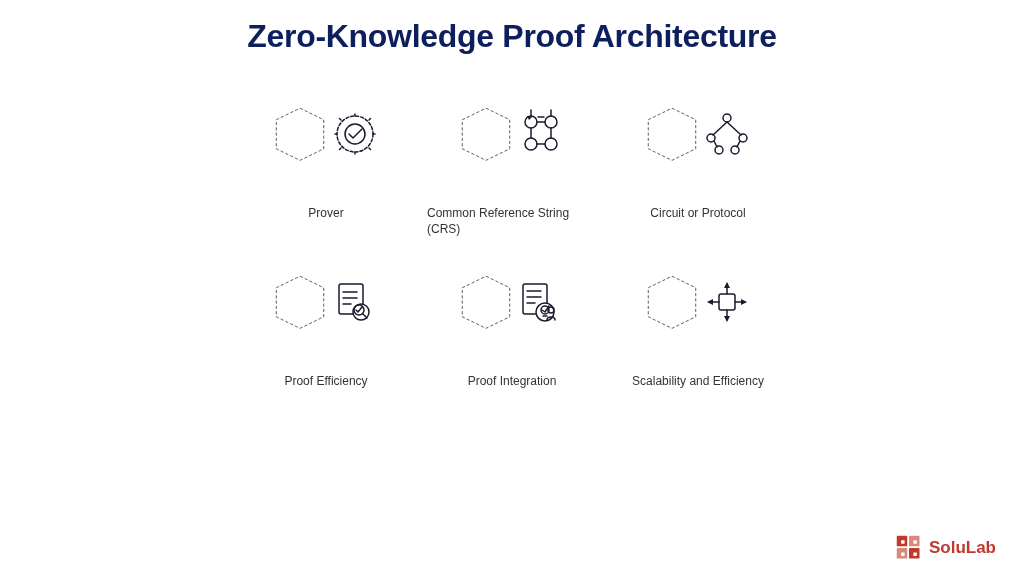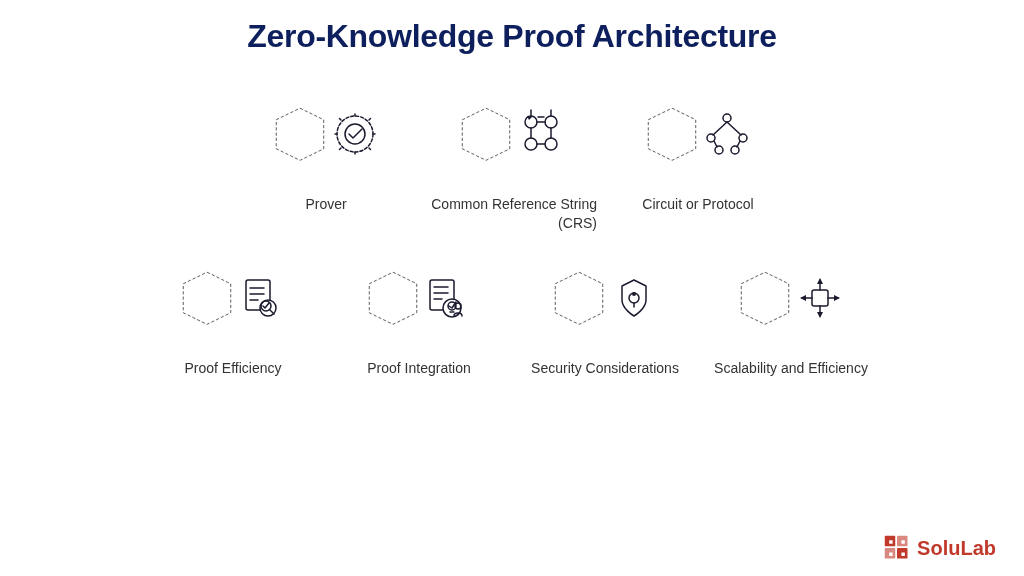--- a/index.html
+++ b/index.html
@@ -70,44 +70,44 @@
 
     .hex-icon svg {
       width: 52px;
       height: 52px;
       stroke: #1a1a2e;
       fill: none;
       stroke-width: 1.5;
     }
 
     .item-label {
-      margin-top: 6px;
-      font-size: 14px;
+      margin-top: 16px;
+      font-size: 12px;
       color: #333;
-      text-align: right;
+      text-align: left;
       line-height: 1.35;
       font-weight: 400;
     }
 
     .logo {
       position: absolute;
       bottom: 14px;
       right: 28px;
       display: flex;
       align-items: center;
       gap: 6px;
     }
 
     .logo-icon {
       width: 28px;
       height: 28px;
     }
 
     .logo-text {
-      font-size: 20px;
+      font-size: 17px;
       font-weight: 700;
       color: #c0392b;
     }
   </style>
 </head>
 <body>
 
 <svg width="0" height="0" style="position:absolute">
   <defs>
     <clipPath id="hex-clip">
@@ -226,36 +226,20 @@
       <circle cx="30" cy="34" r="4" fill="none"></circle>
       <path d="M27,34 L30,36 L34,30" fill="none"></path>
       <line x1="28" y1="40" x2="32" y2="40"></line>
 
       <circle cx="36" cy="34" r="3" fill="none"></circle>
       <path d="M32,44 C32,40 40,40 40,44" fill="none"></path>
     </svg>
           </div>
         </div>
         <div class="item-label">Proof Integration</div>
-      </div>
-      <div class="item">
-        <div class="hex-container">
-          <svg viewBox="0 0 110 110" width="110" height="110">
-            <polygon points="55,6 100,28 100,83 55,105 10,83 10,28" fill="none" stroke="#333" stroke-width="1.5" stroke-dasharray="6,4"></polygon>
-          </svg>
-          <div class="hex-icon">
-            <svg viewBox="0 0 52 52" width="52" height="52" fill="none" stroke="#1a1a2e" stroke-width="1.8" stroke-linecap="round" stroke-linejoin="round">
-      <path d="M26 8 L38 14 L38 28 C38 37 26 44 26 44 C26 44 14 37 14 28 L14 14 Z"></path>
-      <circle cx="26" cy="26" r="5"></circle>
-      <line x1="26" y1="31" x2="26" y2="35"></line>
-      <circle cx="26" cy="22" r="2" fill="#1a1a2e" stroke="none"></circle>
-    </svg>
-          </div>
-        </div>
-        <div class="item-label">Security Considerations</div>
       </div>
       <div class="item">
         <div class="hex-container">
           <svg viewBox="0 0 110 110" width="110" height="110">
             <polygon points="55,6 100,28 100,83 55,105 10,83 10,28" fill="none" stroke="#333" stroke-width="1.5" stroke-dasharray="6,4"></polygon>
           </svg>
           <div class="hex-icon">
             <svg viewBox="0 0 52 52" width="52" height="52" fill="none" stroke="#1a1a2e" stroke-width="1.8" stroke-linecap="round" stroke-linejoin="round">
       <rect x="18" y="18" width="16" height="16" rx="2"></rect>
       <line x1="26" y1="8" x2="26" y2="18"></line>

